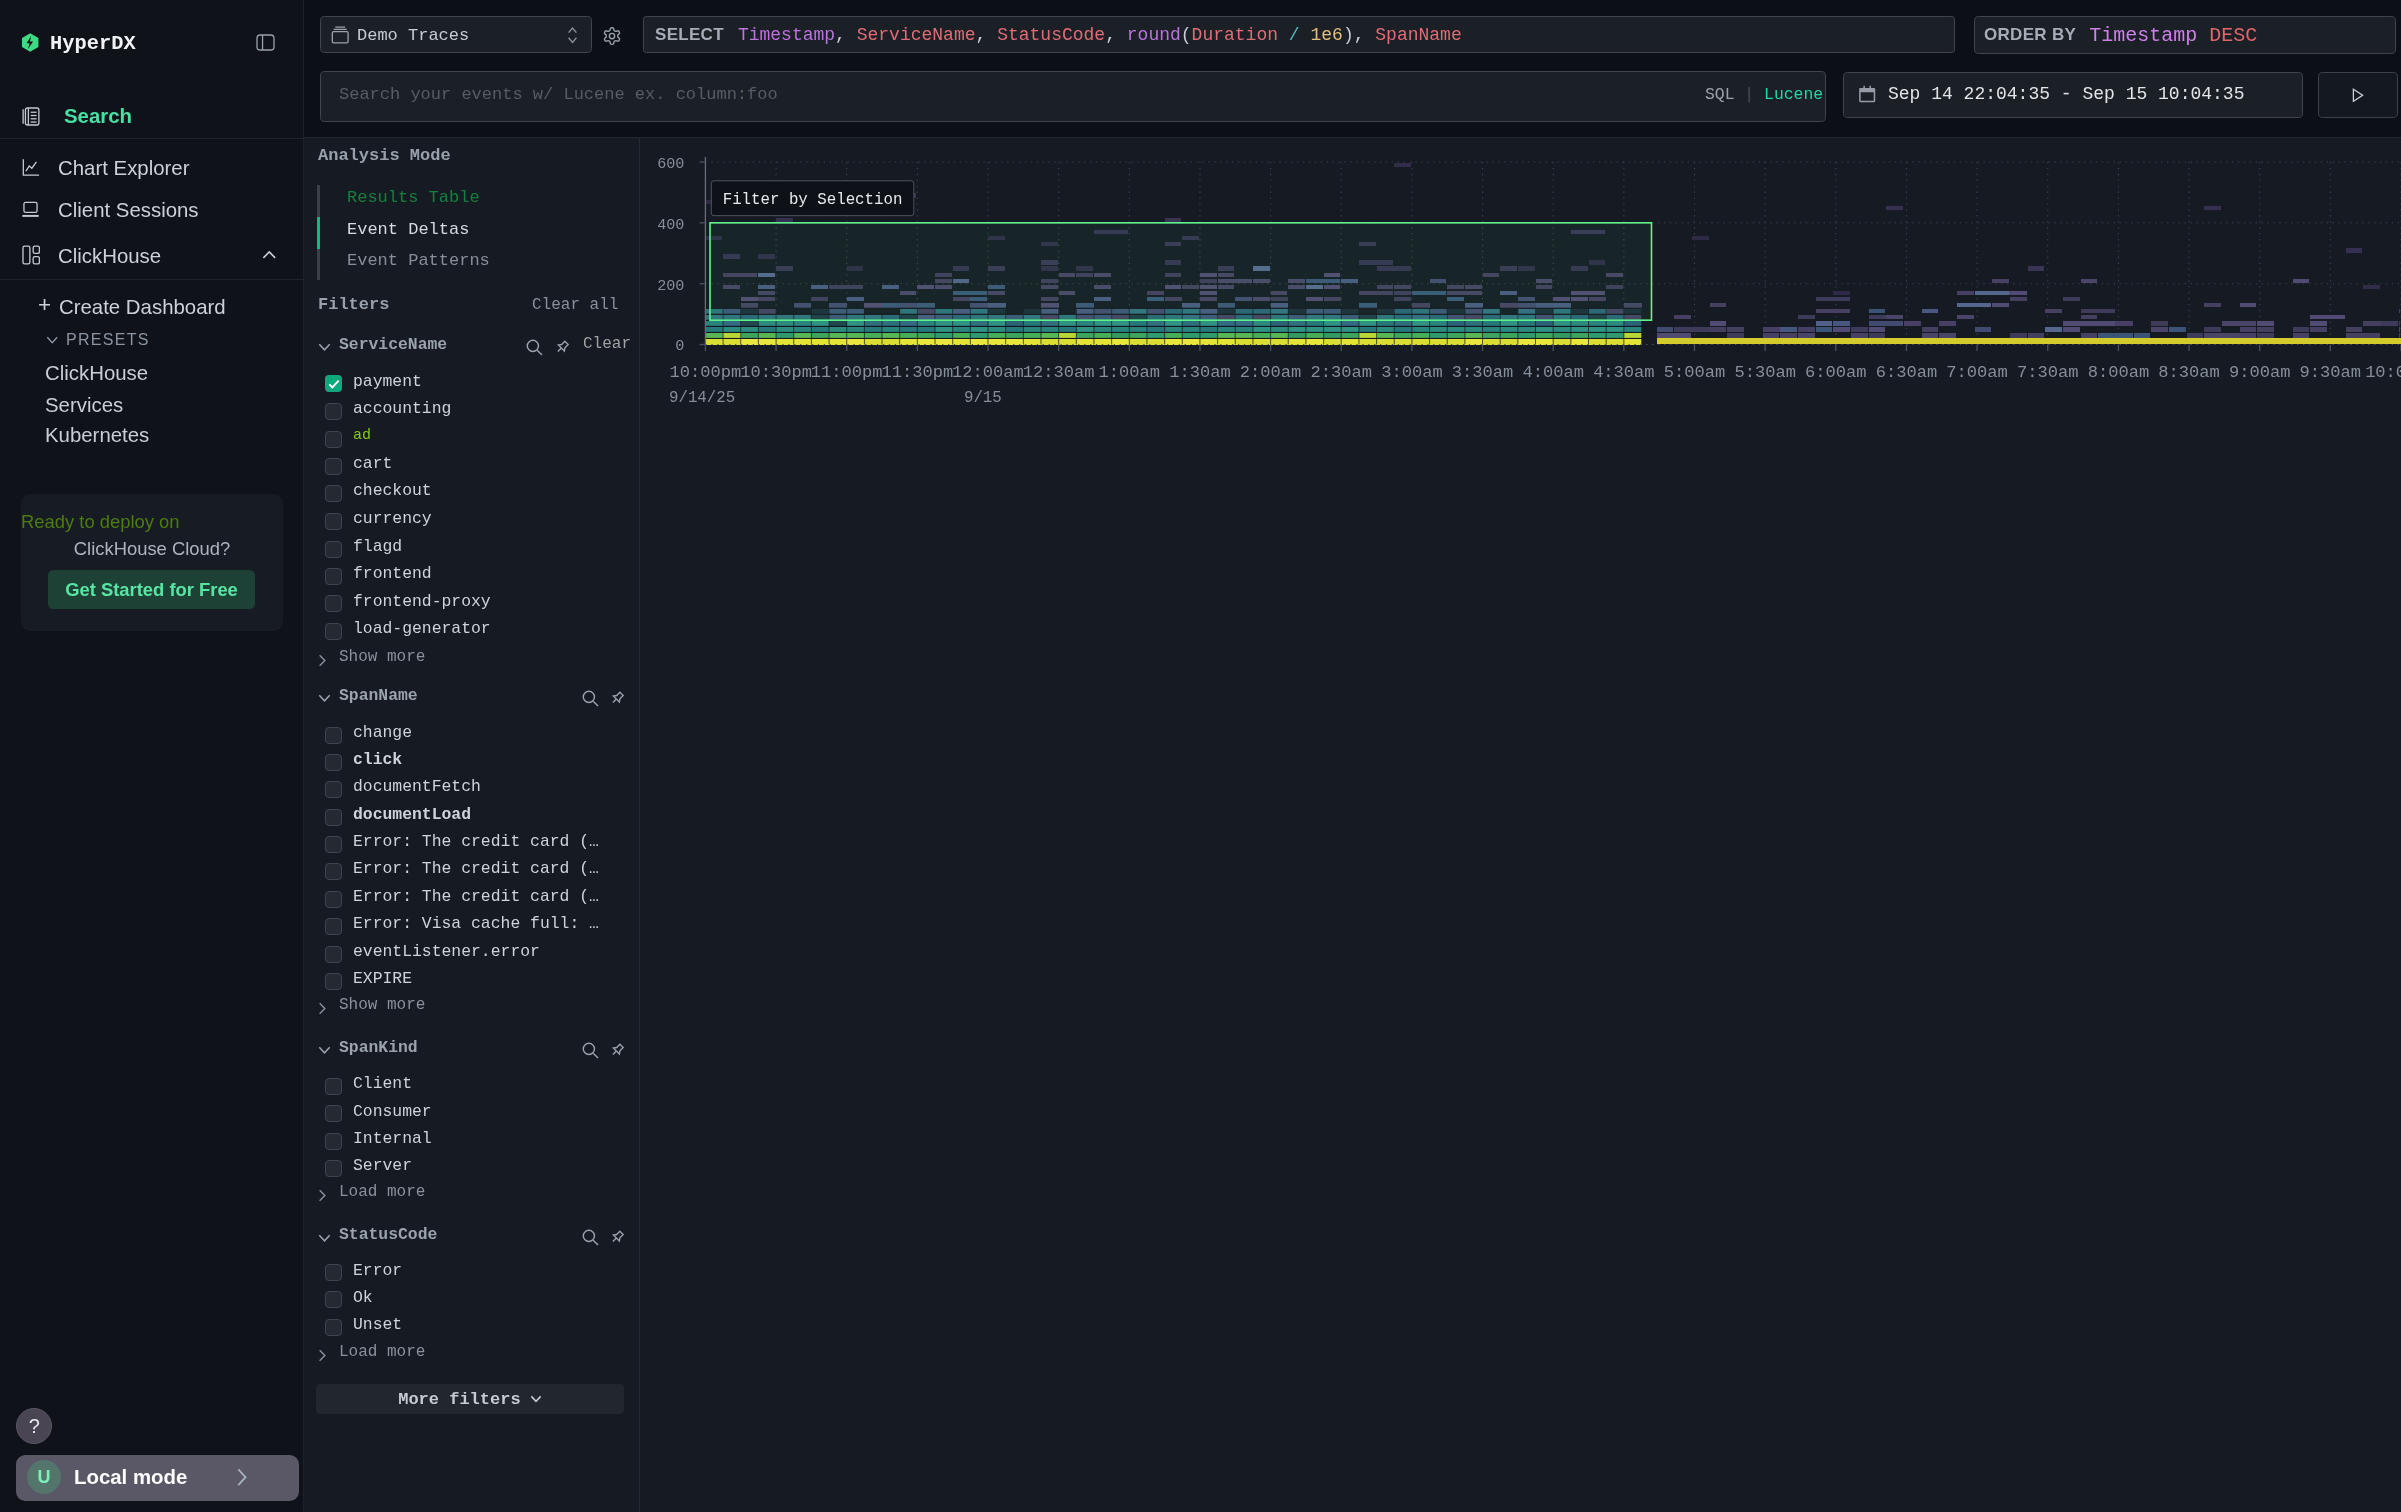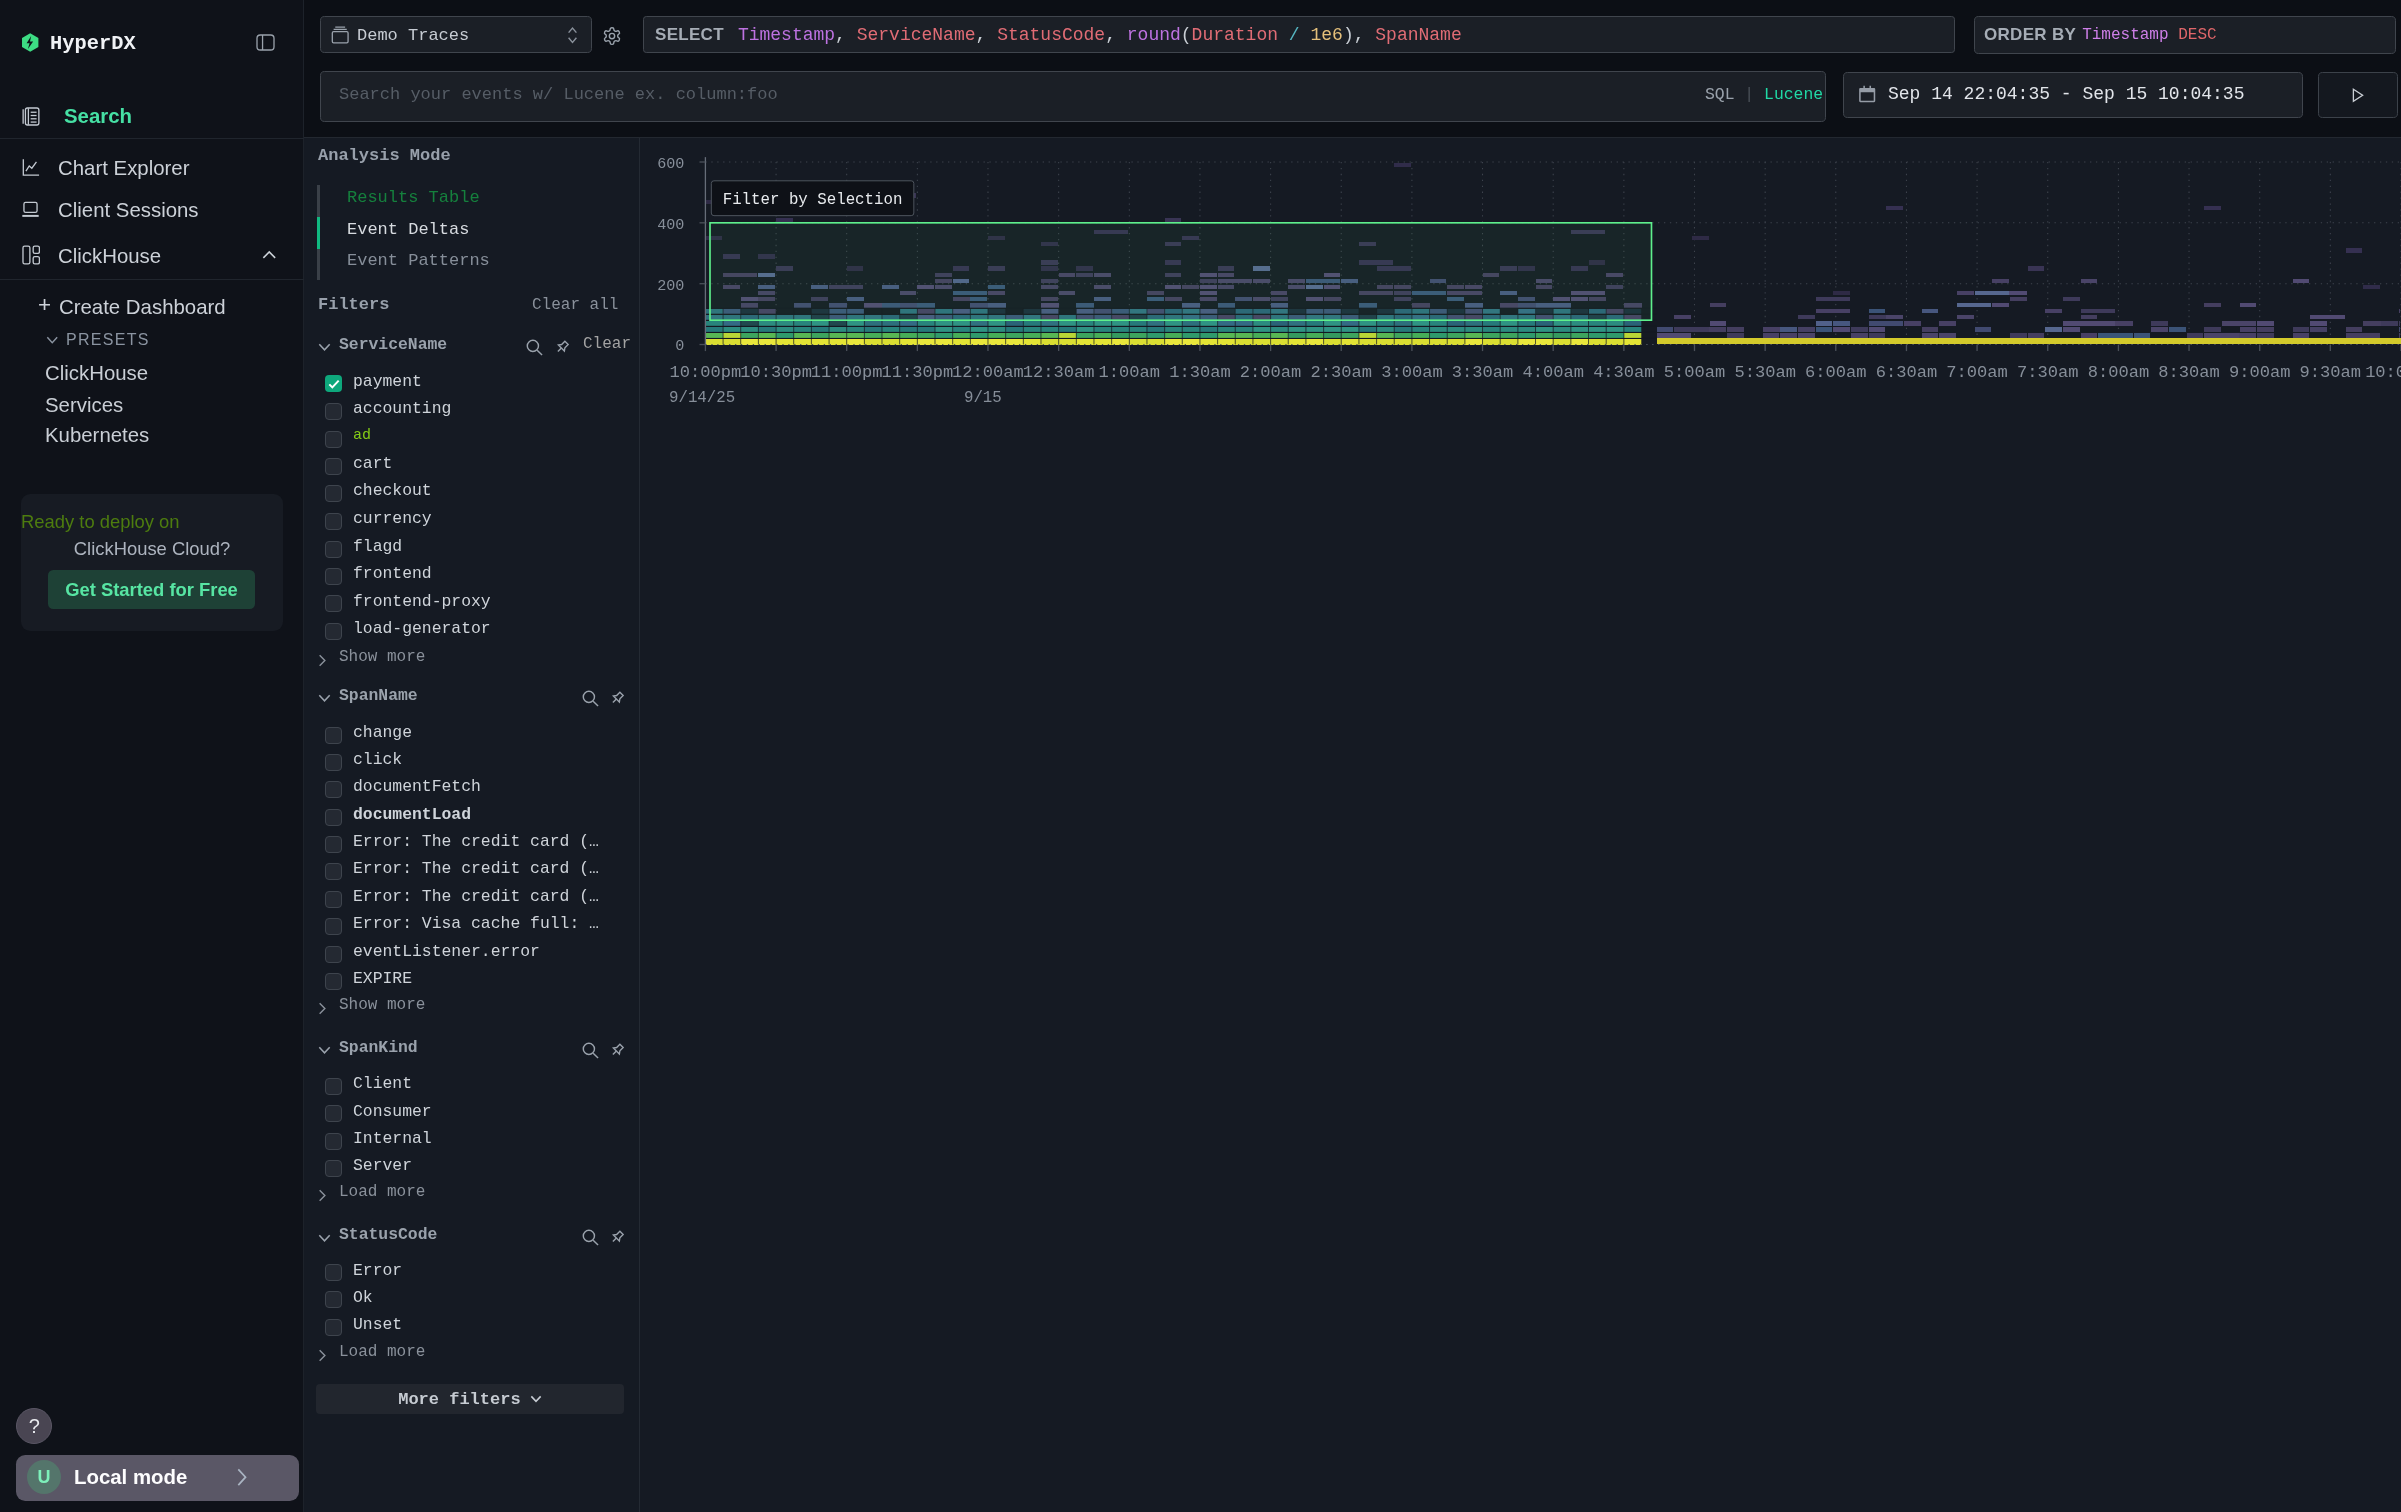--- a/index.html
+++ b/index.html
@@ -88,21 +88,21 @@
 <path d="M12.22 2h-.44a2 2 0 0 0-2 2v.18a2 2 0 0 1-1 1.73l-.43.25a2 2 0 0 1-2 0l-.15-.08a2 2 0 0 0-2.73.73l-.22.38a2 2 0 0 0 .73 2.73l.15.1a2 2 0 0 1 1 1.72v.51a2 2 0 0 1-1 1.74l-.15.09a2 2 0 0 0-.73 2.73l.22.38a2 2 0 0 0 2.73.73l.15-.08a2 2 0 0 1 2 0l.43.25a2 2 0 0 1 1 1.73V20a2 2 0 0 0 2 2h.44a2 2 0 0 0 2-2v-.18a2 2 0 0 1 1-1.73l.43-.25a2 2 0 0 1 2 0l.15.08a2 2 0 0 0 2.73-.73l.22-.39a2 2 0 0 0-.73-2.73l-.15-.08a2 2 0 0 1-1-1.74v-.5a2 2 0 0 1 1-1.74l.15-.09a2 2 0 0 0 .73-2.73l-.22-.38a2 2 0 0 0-2.73-.73l-.15.08a2 2 0 0 1-2 0l-.43-.25a2 2 0 0 1-1-1.73V4a2 2 0 0 0-2-2z"></path>
 </svg>
 <div class="abs box" style="left:643px;top:16.4px;width:1312px;height:37px;border-radius:3.3px"></div>
 <div class="abs flex" style="left:655px;top:16.4px;height:37px">
     <span style="font-size:17px;font-weight:bold;color:#a6adb6;letter-spacing:0.3px">SELECT</span>
     <span class="mono" style="font-size:18px;margin-left:14px;white-space:pre"><span style="color:#bd72e0">Timestamp</span><span style="color:#c9ced4">, </span><span style="color:#e06c75">ServiceName</span><span style="color:#c9ced4">, </span><span style="color:#e06c75">StatusCode</span><span style="color:#c9ced4">, </span><span style="color:#bd72e0">round</span><span style="color:#c9ced4">(</span><span style="color:#e06c75">Duration</span><span style="color:#c9ced4"> </span><span style="color:#56b6c2">/</span><span style="color:#c9ced4"> </span><span style="color:#e5c07b">1e6</span><span style="color:#c9ced4">), </span><span style="color:#e06c75">SpanName</span></span>
   </div>
 <div class="abs box" style="left:1974px;top:16px;width:422px;height:38px"></div>
 <div class="abs flex" style="left:1984px;top:16px;height:38px">
     <span style="font-size:17px;font-weight:bold;color:#a6adb6;letter-spacing:0.3px">ORDER BY</span>
-    <span class="mono" style="font-size:16px;margin-left:6px;white-space:pre"><span style="color:#ce7fe8">Timestamp</span><span> </span><span style="color:#e0666a">DESC</span></span>
+    <span class="mono" style="font-size:20px;margin-left:13px;white-space:pre"><span style="color:#ce7fe8">Timestamp</span><span> </span><span style="color:#e0666a">DESC</span></span>
   </div>
 <div class="abs box" style="left:320px;top:71px;width:1506px;height:51px"></div>
 <div class="abs mono" style="left:339px;top:85px;font-size:17px;color:#565d66">Search your events w/ Lucene ex. column:foo</div>
 <div class="abs mono" style="left:1705px;top:85px;font-size:16.4px;color:#9aa2ac">SQL <span style="color:#4a5058">|</span> <span style="color:#20d9a5">Lucene</span></div>
 <div class="abs box" style="left:1843px;top:72px;width:460px;height:46px"></div>
 <svg class="abs" style="left:1858px;top:85px" width="18.4" height="18.4" viewBox="0 0 24 24" fill="#959ca6">
 <path d="M7 1 h2 v3 h-2 z M15 1 h2 v3 h-2 z"></path>
 <path d="M3 4 h18 a1.5 1.5 0 0 1 1.5 1.5 V21 a1.5 1.5 0 0 1 -1.5 1.5 H3 A1.5 1.5 0 0 1 1.5 21 V5.5 A1.5 1.5 0 0 1 3 4 z M3.5 9.5 v11 h17 v-11 z" fill-rule="evenodd"></path>
 </svg>
 <div class="abs mono" style="left:1888px;top:84px;font-size:18px;color:#e2e5ea">Sep 14 22:04:35 - Sep 15 10:04:35</div>
@@ -170,21 +170,21 @@
   </svg>
 <svg class="abs" style="left:608px;top:689px" width="18.4" height="18.4" viewBox="0 0 24 24" fill="none" stroke="#9aa2ac" stroke-width="1.8">
     <g transform="rotate(45 12 12)">
       <path d="M9 4 h6 v6 l2.5 3.5 h-11 L9 10 z"></path>
       <line x1="12" y1="13.5" x2="12" y2="20"></line>
     </g>
   </svg>
 <div class="abs" style="left:325px;top:727px;width:17px;height:17px;background:#242932;border:1.3px solid #3e444d;border-radius:4px"></div>
 <div class="abs mono" style="left:353px;top:723px;font-size:16.4px;color:#cfd4da;font-weight:normal">change</div>
 <div class="abs" style="left:325px;top:754px;width:17px;height:17px;background:#242932;border:1.3px solid #3e444d;border-radius:4px"></div>
-<div class="abs mono" style="left:353px;top:750px;font-size:16.4px;color:#cfd4da;font-weight:normal">click</div>
+<div class="abs mono" style="left:353px;top:750px;font-size:16.4px;color:#cfd4da;font-weight:bold">click</div>
 <div class="abs" style="left:325px;top:781px;width:17px;height:17px;background:#242932;border:1.3px solid #3e444d;border-radius:4px"></div>
 <div class="abs mono" style="left:353px;top:777px;font-size:16.4px;color:#cfd4da;font-weight:normal">documentFetch</div>
 <div class="abs" style="left:325px;top:809px;width:17px;height:17px;background:#242932;border:1.3px solid #3e444d;border-radius:4px"></div>
 <div class="abs mono" style="left:353px;top:805px;font-size:16.4px;color:#cfd4da;font-weight:bold">documentLoad</div>
 <div class="abs" style="left:325px;top:836px;width:17px;height:17px;background:#242932;border:1.3px solid #3e444d;border-radius:4px"></div>
 <div class="abs mono" style="left:353px;top:832px;font-size:16.4px;color:#cfd4da;font-weight:normal">Error: The credit card (…</div>
 <div class="abs" style="left:325px;top:863px;width:17px;height:17px;background:#242932;border:1.3px solid #3e444d;border-radius:4px"></div>
 <div class="abs mono" style="left:353px;top:859px;font-size:16.4px;color:#cfd4da;font-weight:normal">Error: The credit card (…</div>
 <div class="abs" style="left:325px;top:891px;width:17px;height:17px;background:#242932;border:1.3px solid #3e444d;border-radius:4px"></div>
 <div class="abs mono" style="left:353px;top:887px;font-size:16.4px;color:#cfd4da;font-weight:normal">Error: The credit card (…</div>

